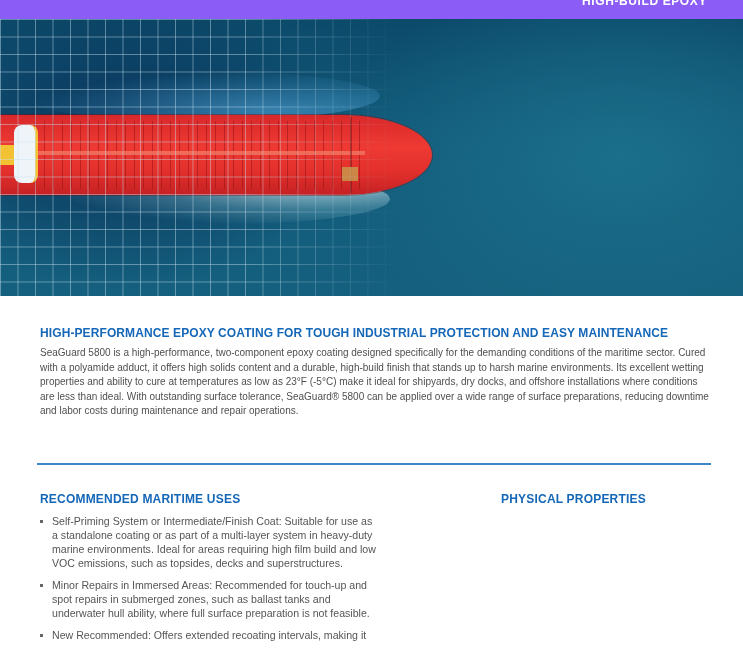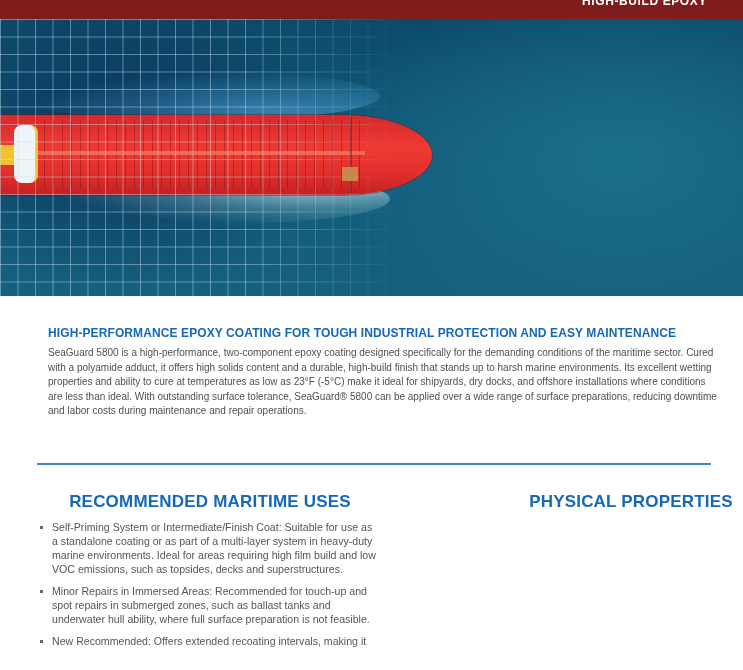--- a/index.html
+++ b/index.html
@@ -1,21 +1,21 @@
 <!DOCTYPE html>
 <html><head>
 <meta charset="utf-8">
 <style>
   * { box-sizing: border-box; margin: 0; padding: 0; }
   html, body { width: 743px; height: 670px; overflow: hidden; background: #ffffff; }
   body { font-family: "Liberation Sans", "DejaVu Sans", sans-serif; color: #4a4a4a; position: relative; }
 
   .topbar {
     position: absolute; left: 0; top: 0; width: 743px; height: 19px;
-    background: #7f1d1d;
+    background: #8b5cf6;
   }
   .topbar-label {
     position: absolute; right: 36px; top: -6px;
     color: #ffffff; font-weight: 700; font-size: 12px; letter-spacing: 0.6px;
   }
 
   .hero {
     position: absolute; left: 0; top: 19px; width: 743px; height: 277px;
     overflow: hidden;
     background:
@@ -67,39 +67,39 @@
     position: absolute; left: 20px; top: 30px; width: 14px; height: 20px; background: #f2c232;
   }
   .ship-bow-line {
     position: absolute; left: 370px; top: 2px; width: 2px; height: 76px; background: rgba(140,20,20,0.6);
   }
   .ship-hatch {
     position: absolute; left: 362px; top: 52px; width: 16px; height: 14px; background: #c8954a; opacity: 0.85;
   }
 
   .intro {
-    position: absolute; left: 48px; top: 326px; width: 670px;
+    position: absolute; left: 40px; top: 326px; width: 670px;
   }
   .intro-title {
     color: #1567b8; font-weight: 700; font-size: 12px; letter-spacing: 0.1px; white-space: nowrap;
   }
   .intro-body {
     margin-top: 6px; font-size: 10px; line-height: 14.6px; color: #4f4f4f;
   }
 
   .divider {
     position: absolute; left: 37px; top: 463px; width: 674px; height: 2px;
     background: #3a86c8;
   }
 
   .uses {
     position: absolute; left: 40px; top: 492px; width: 340px;
   }
   .section-title {
-    color: #1567b8; font-weight: 700; font-size: 17px; letter-spacing: 0.2px; text-align: center;
+    color: #1567b8; font-weight: 700; font-size: 12px; letter-spacing: 0.2px;
   }
   .bullets { list-style: none; margin-top: 8px; }
   .bullets li {
     position: relative; padding-left: 12px; font-size: 10.6px; line-height: 14px; color: #555555;
     margin-bottom: 8px;
   }
   .bullets li::before {
     content: ""; position: absolute; left: 0; top: 6px; width: 3px; height: 3px; background: #666;
   }
 

